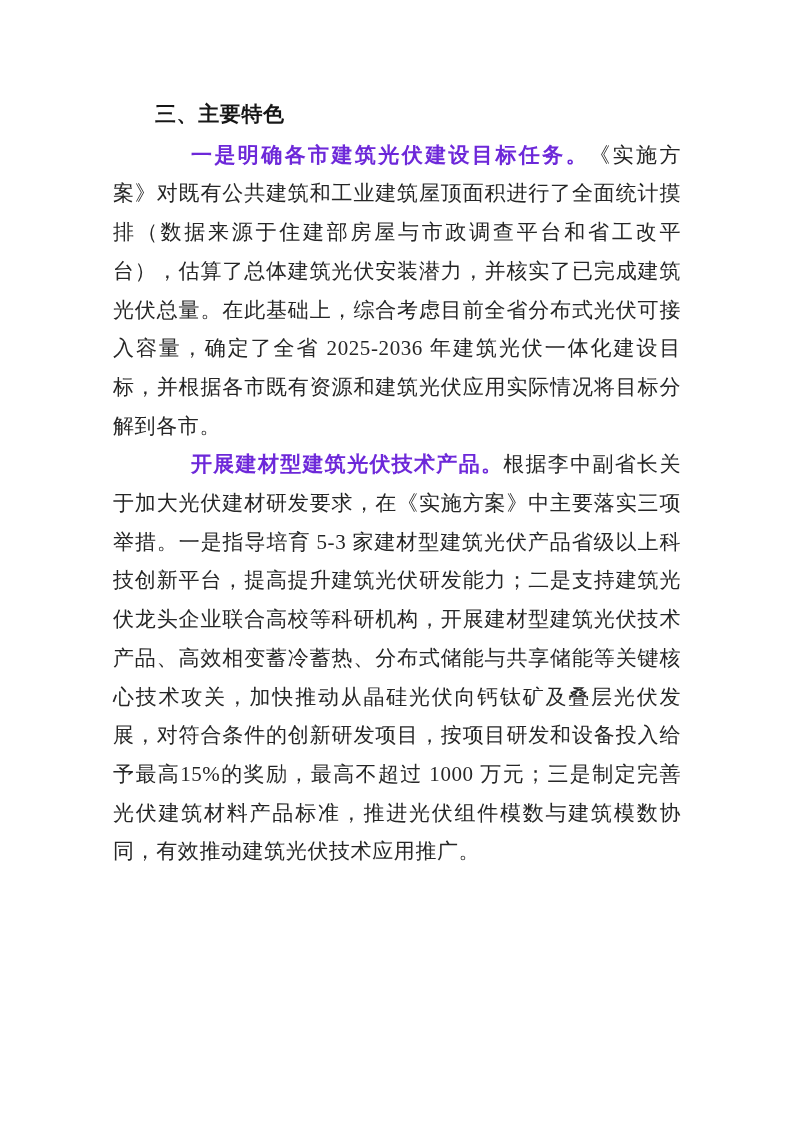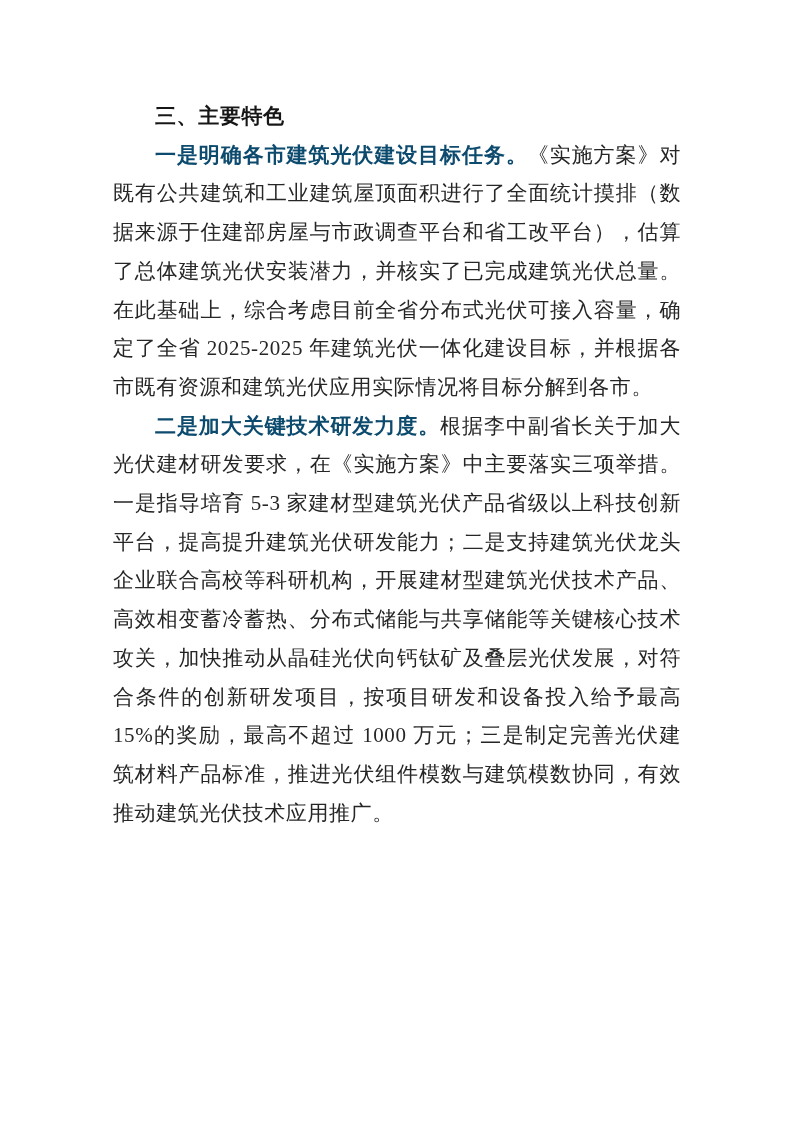--- a/index.html
+++ b/index.html
@@ -24,40 +24,41 @@
     color: #262626;
     font-size: 21px;
     line-height: 38.7px;
     letter-spacing: 0.6px;
     text-align: justify;
     text-justify: inter-character;
   }
   .heading {
     margin: 0;
     text-indent: 2em;
-    font-family: Liberation Sans, sans-serif;
+    font-family: Liberation Mono, monospace;
     font-weight: bold;
     color: #161616;
   }
   .para {
     margin: 0;
     text-indent: 2em;
   }
   .lead {
     font-weight: bold;
-    color: #0c4a6e;
+    color: #6d28d9;
+    margin-left: 36px;
   }
 </style>
 </head>
 <body>
 
 <div class="page">
   <div class="content">
 
     <p class="heading">三、主要特色</p>
 
-    <p class="para"><strong class="lead">一是明确各市建筑光伏建设目标任务。</strong><span>《实施方案》对既有公共建筑和工业建筑屋顶面积进行了全面统计摸排（数据来源于住建部房屋与市政调查平台和省工改平台），估算了总体建筑光伏安装潜力，并核实了已完成建筑光伏总量。在此基础上，综合考虑目前全省分布式光伏可接入容量，确定了全省 2025-2025 年建筑光伏一体化建设目标，并根据各市既有资源和建筑光伏应用实际情况将目标分解到各市。</span></p>
+    <p class="para"><strong class="lead">一是明确各市建筑光伏建设目标任务。</strong><span>《实施方案》对既有公共建筑和工业建筑屋顶面积进行了全面统计摸排（数据来源于住建部房屋与市政调查平台和省工改平台），估算了总体建筑光伏安装潜力，并核实了已完成建筑光伏总量。在此基础上，综合考虑目前全省分布式光伏可接入容量，确定了全省 2025-2036 年建筑光伏一体化建设目标，并根据各市既有资源和建筑光伏应用实际情况将目标分解到各市。</span></p>
 
-    <p class="para"><strong class="lead">二是加大关键技术研发力度。</strong><span>根据李中副省长关于加大光伏建材研发要求，在《实施方案》中主要落实三项举措。一是指导培育 5-3 家建材型建筑光伏产品省级以上科技创新平台，提高提升建筑光伏研发能力；二是支持建筑光伏龙头企业联合高校等科研机构，开展建材型建筑光伏技术产品、高效相变蓄冷蓄热、分布式储能与共享储能等关键核心技术攻关，加快推动从晶硅光伏向钙钛矿及叠层光伏发展，对符合条件的创新研发项目，按项目研发和设备投入给予最高15%的奖励，最高不超过 1000 万元；三是制定完善光伏建筑材料产品标准，推进光伏组件模数与建筑模数协同，有效推动建筑光伏技术应用推广。</span></p>
+    <p class="para"><strong class="lead">开展建材型建筑光伏技术产品。</strong><span>根据李中副省长关于加大光伏建材研发要求，在《实施方案》中主要落实三项举措。一是指导培育 5-3 家建材型建筑光伏产品省级以上科技创新平台，提高提升建筑光伏研发能力；二是支持建筑光伏龙头企业联合高校等科研机构，开展建材型建筑光伏技术产品、高效相变蓄冷蓄热、分布式储能与共享储能等关键核心技术攻关，加快推动从晶硅光伏向钙钛矿及叠层光伏发展，对符合条件的创新研发项目，按项目研发和设备投入给予最高15%的奖励，最高不超过 1000 万元；三是制定完善光伏建筑材料产品标准，推进光伏组件模数与建筑模数协同，有效推动建筑光伏技术应用推广。</span></p>
 
 
   </div>
 </div>
 
 </body></html>

